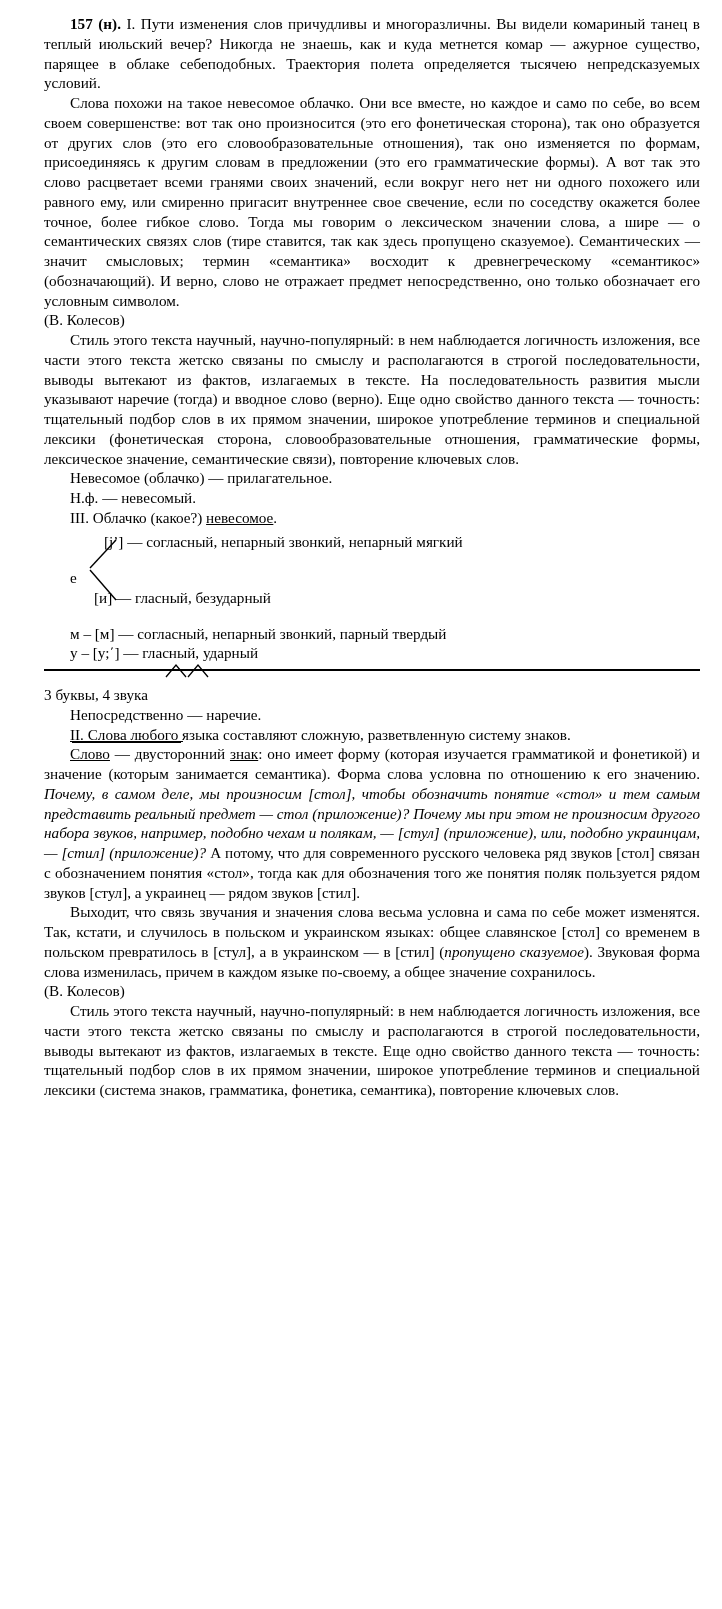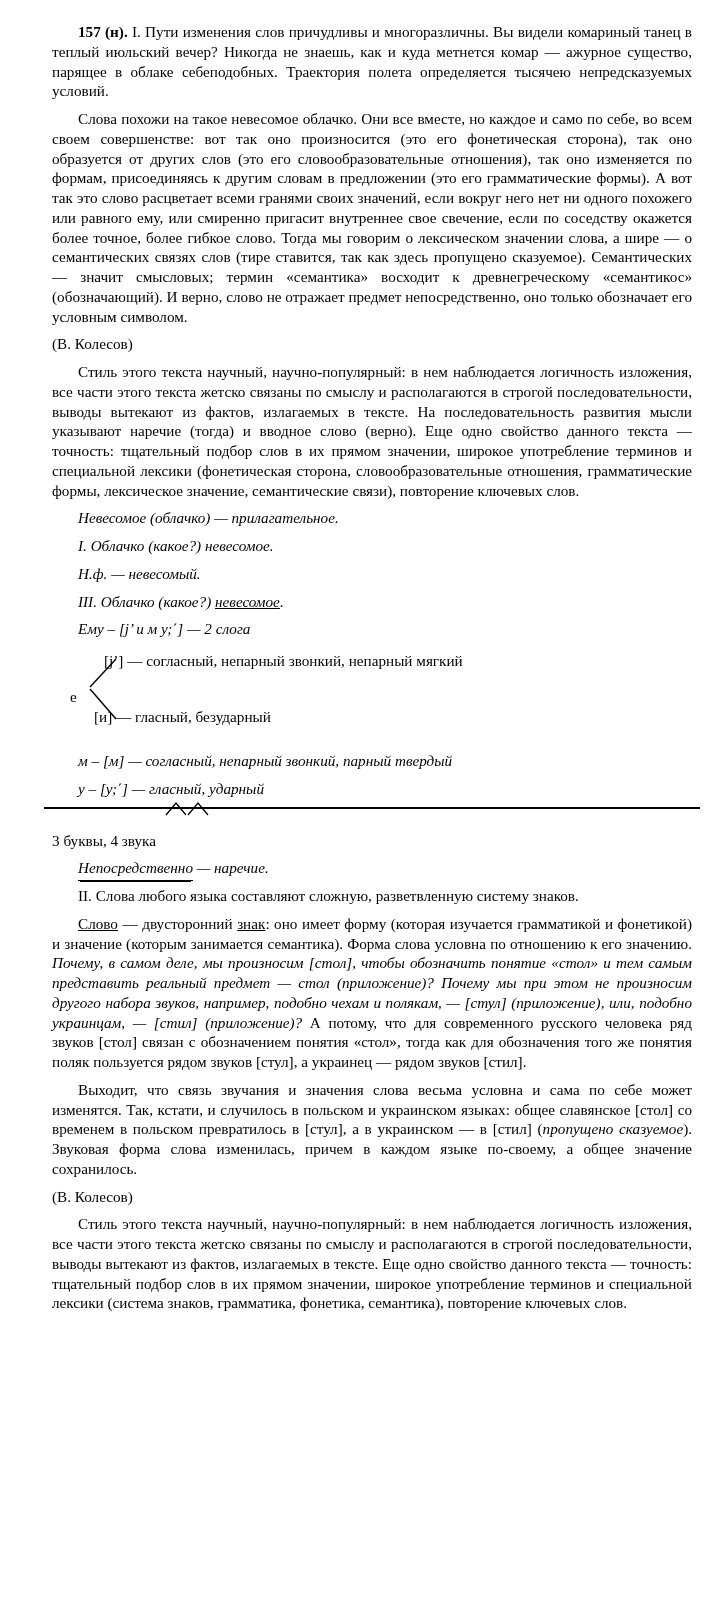--- a/index.html
+++ b/index.html
@@ -14,37 +14,37 @@
     color: #000000;
     font-size: 15.2px;
     line-height: 1.30;
   }
   .page {
     width: 722px;
     box-sizing: border-box;
     padding: 14px 22px 10px 44px;
   }
   p {
-    margin: 8px;
+    margin: 0;
     text-align: justify;
     text-indent: 26px;
     hyphens: none;
   }
   .exnum { font-weight: bold; }
   .italic { font-style: italic; }
   .u { text-decoration: underline; }
   .right { text-align: left; text-indent: 0; }
 
   
   .line {
     text-indent: 0;
     text-align: left;
     white-space: nowrap;
   }
-  .line.indent { padding-left: 26px; font-style: italic; }
+  .line.indent { padding-left: 26px; }
 
   
   .phon {
     position: relative;
     height: 96px;
     margin: 0;
     padding-left: 26px;
   }
   .phon .letter {
     position: absolute;
@@ -78,48 +78,46 @@
 
   
   .wedge-row {
     position: relative;
     height: 8px;
   }
   .wedge-row svg { position: absolute; left: 120px; top: -14px; }
   .dbl-underline {
     border-bottom: 1px solid #000;
     box-shadow: 0 3px 0 -2px #000;
-    padding-bottom: 4px;
+    padding-bottom: 18px;
   }
 </style>
 </head>
 <body>
 
 <div class="page">
 
   <p>
     <span class="exnum">157 (н).</span>
     <span>I.</span>
     <span>Пути изменения слов причудливы и многоразличны. Вы видели комариный танец в теплый июльский вечер? Никогда не знаешь, как и куда метнется комар — ажурное существо, парящее в облаке себеподобных. Траектория полета определяется тысячею непредсказуемых условий.</span>
   </p>
 
   <p>Слова похожи на такое невесомое облачко. Они все вместе, но каждое и само по себе, во всем своем совершенстве: вот так оно произносится (это его фонетическая сторона), так оно образуется от других слов (это его словообразовательные отношения), так оно изменяется по формам, присоединяясь к другим словам в предложении (это его грамматические формы). А вот так это слово расцветает всеми гранями своих значений, если вокруг него нет ни одного похожего или равного ему, или смиренно пригасит внутреннее свое свечение, если по соседству окажется более точное, более гибкое слово. Тогда мы говорим о лексическом значении слова, а шире — о семантических связях слов (тире ставится, так как здесь пропущено сказуемое). Семантических — значит смысловых; термин «семантика» восходит к древнегреческому «семантикос» (обозначающий). И верно, слово не отражает предмет непосредственно, оно только обозначает его условным символом.</p>
 
   <p class="right">(В. Колесов)</p>
 
   <p>Стиль этого текста научный, научно-популярный: в нем наблюдается логичность изложения, все части этого текста жетско связаны по смыслу и располагаются в строгой последовательности, выводы вытекают из фактов, излагаемых в тексте. На последовательность развития мысли указывают наречие (тогда) и вводное слово (верно). Еще одно свойство данного текста — точность: тщательный подбор слов в их прямом значении, широкое употребление терминов и специальной лексики (фонетическая сторона, словообразовательные отношения, грамматические формы, лексическое значение, семантические связи), повторение ключевых слов.</p>
 
   <p class="line indent">Невесомое (облачко) — прилагательное.</p>
-  <p class="line indent">I. Облачко (какое?) невесомое.</p>
   <p class="line indent">Н.ф. — невесомый.</p>
   <p class="line indent">
     <span>III. Облачко (какое?) </span><span class="u">невесомое</span><span>.</span>
   </p>
 
-  <p class="line indent">Ему – [j’ и м у;΄] — 2 слога</p>
 
   <div class="phon">
     <svg width="34" height="78" viewBox="0 0 34 78">
       <line x1="32" y1="2" x2="6" y2="30" stroke="#000" stroke-width="1.4"></line>
       <line x1="6" y1="32" x2="32" y2="62" stroke="#000" stroke-width="1.4"></line>
     </svg>
     <span class="letter">е</span>
     <span class="b1">[j’] — согласный, непарный звонкий, непарный мягкий</span>
     <span class="b2">[и] — гласный, безударный</span>
   </div>

